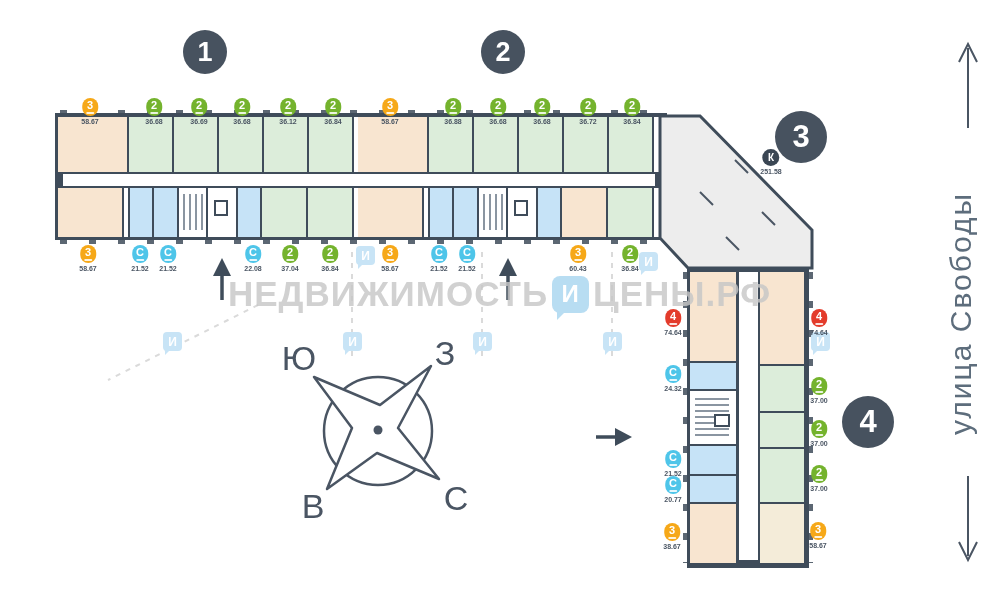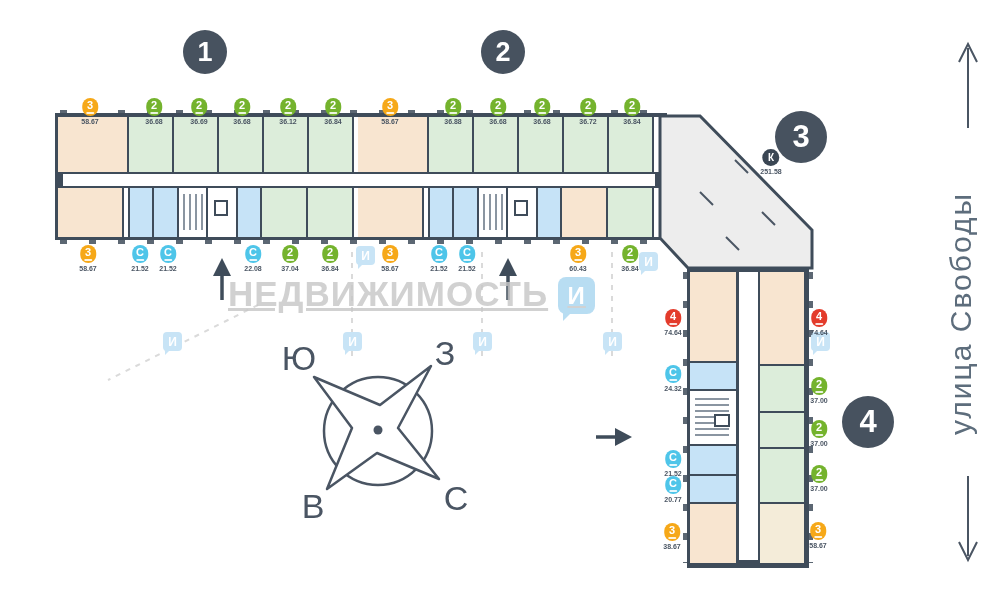--- a/index.html
+++ b/index.html
@@ -23,22 +23,22 @@
   .stairs.horiz{background:repeating-linear-gradient(180deg,#8A95A1 0 2px,transparent 2px 6px);}
   .elev{position:absolute;z-index:3;background:#fff;border:2px solid #3F4C5A;}
 
   .tick{position:absolute;z-index:3;opacity:.85;}
   .tick.h{height:5px;background:repeating-linear-gradient(90deg,#3F4C5A 0 7px,transparent 7px 29px);}
   .tick.v{width:5px;background:repeating-linear-gradient(180deg,#3F4C5A 0 7px,transparent 7px 29px);}
 
   svg.overlay{position:absolute;left:0;top:0;z-index:4;}
 
   
-  .watermark{position:absolute;left:228px;top:274px;display:flex;align-items:flex-end;gap:10px;
-             z-index:5;color:#C7C7C7;opacity:.82;font-weight:bold;font-size:35px;letter-spacing:1px;white-space:nowrap;text-decoration:underline;}
+  .watermark{position:absolute;left:228px;top:274px;display:flex;align-items:center;gap:4px;
+             z-index:5;color:#C7C7C7;opacity:.82;font-weight:bold;font-size:35px;letter-spacing:1px;white-space:nowrap;}
   .wm-logo{position:relative;width:37px;height:37px;border-radius:8px;background:#A9D6F0;color:#fff;
            display:flex;align-items:center;justify-content:center;font-size:24px;font-weight:bold;}
   .wm-logo::after{content:"";position:absolute;left:5px;bottom:-7px;width:0;height:0;
                   border-top:9px solid #A9D6F0;border-right:9px solid transparent;}
   .mini-logo{position:absolute;width:19px;height:19px;border-radius:4px;background:#C8E4F6;color:#fff;
              display:flex;align-items:center;justify-content:center;font-size:12px;font-weight:bold;z-index:5;}
   .mini-logo::after{content:"";position:absolute;left:2px;bottom:-4px;width:0;height:0;
                     border-top:5px solid #C8E4F6;border-right:5px solid transparent;}
 
   
@@ -177,20 +177,21 @@
       <line x1="968" y1="128" x2="968" y2="48"></line>
       <polyline points="959,62 968,44 977,62"></polyline>
       <line x1="968" y1="476" x2="968" y2="556"></line>
       <polyline points="959,542 968,560 977,542"></polyline>
     </g>
   </svg>
 
   <div class="watermark">
     <span>НЕДВИЖИМОСТЬ</span>
     <span class="wm-logo">И</span>
+    <span>ЦЕНЫ.РФ</span>
   </div>
 
   <div>
 
   <div class="mini-logo" style="left: 163px; top: 332px;">И</div>
       <div class="mini-logo" style="left: 343px; top: 332px;">И</div>
       <div class="mini-logo" style="left: 473px; top: 332px;">И</div>
       <div class="mini-logo" style="left: 603px; top: 332px;">И</div>
       <div class="mini-logo" style="left: 811px; top: 332px;">И</div>
       <div class="mini-logo" style="left: 356px; top: 246px;">И</div>

